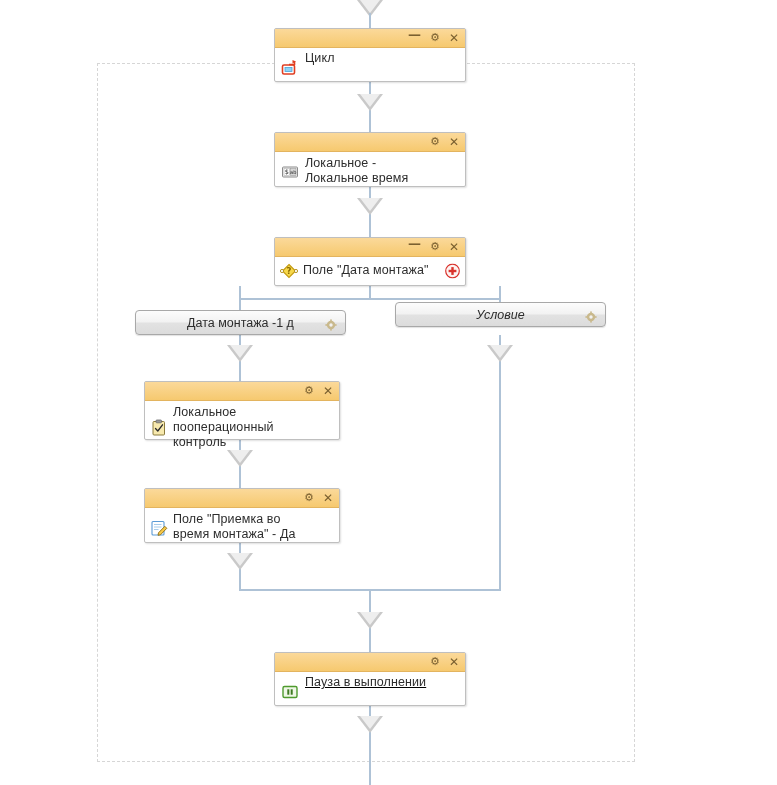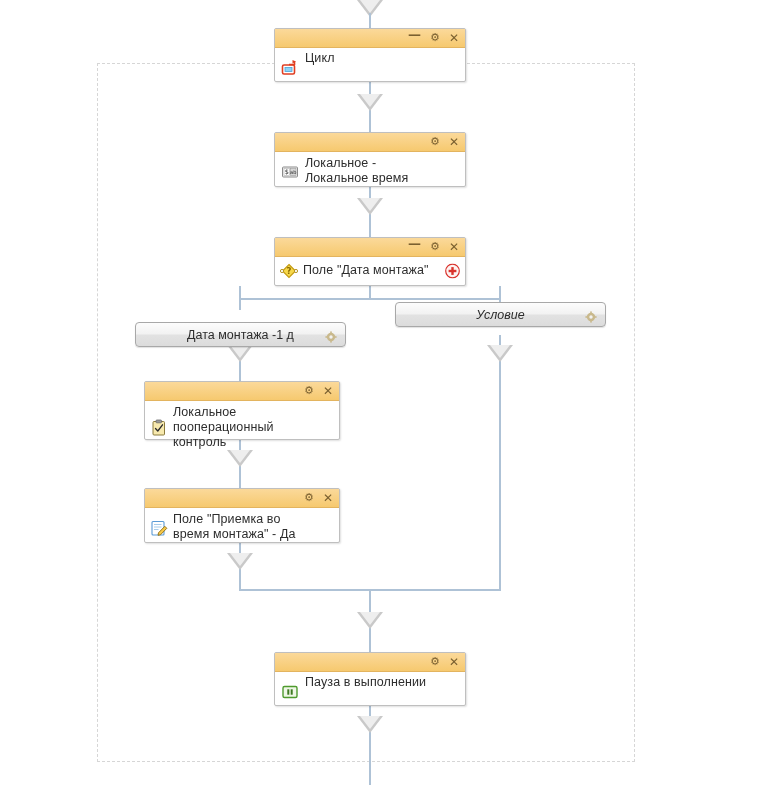--- a/index.html
+++ b/index.html
@@ -248,21 +248,21 @@
       <span class="plus-btn">
         <svg width="15" height="15" viewBox="0 0 15 15">
           <circle cx="7.5" cy="7.5" r="6.8" fill="#fdf3f2" stroke="#d9322c" stroke-width="1.2"></circle>
           <rect x="3.6" y="6.3" width="7.8" height="2.4" fill="#d9322c"></rect>
           <rect x="6.3" y="3.6" width="2.4" height="7.8" fill="#d9322c"></rect>
         </svg>
       </span>
     </div>
   </div>
 
-  <div class="branch-btn" style="left:135px; top:322px; width:211px;">
+  <div class="branch-btn" style="left:135px; top:310px; width:211px;">
     <span class="branch-label">Дата монтажа -1 д</span>
     <span class="branch-gear">
       <svg width="12" height="12" viewBox="0 0 12 12">
         <circle cx="6" cy="6" r="4.2" fill="#c9b98d"></circle>
         <circle cx="6" cy="6" r="1.7" fill="#f2f2f2"></circle>
         <g fill="#c9b98d">
           <rect x="5.2" y="0.4" width="1.6" height="2.4"></rect>
           <rect x="5.2" y="9.2" width="1.6" height="2.4"></rect>
           <rect x="0.4" y="5.2" width="2.4" height="1.6"></rect>
           <rect x="9.2" y="5.2" width="2.4" height="1.6"></rect>
@@ -323,21 +323,21 @@
       </span>
       <span class="node-title">Поле "Приемка во время монтажа" - Да</span>
     </div>
   </div>
 
   <div class="node" style="left:274px; top:652px; width:192px; height:54px;">
     <div class="node-header">
       <span class="hdr-btn gear">⚙</span>
       <span class="hdr-btn close">✕</span>
     </div>
-    <div class="node-body" style="align-items:flex-start; padding-top:3px;">
+    <div class="node-body" style="align-items:flex-start; padding-top:3px;text-decoration:underline;">
       <span class="node-icon icon-bottom">
         <svg width="18" height="18" viewBox="0 0 18 18">
           <rect x="2" y="3.5" width="14" height="11" rx="1.5" fill="#eef7e6" stroke="#4f9b2e" stroke-width="1.4"></rect>
           <rect x="6.3" y="6.3" width="2" height="5.4" fill="#3f7a22"></rect>
           <rect x="9.7" y="6.3" width="2" height="5.4" fill="#3f7a22"></rect>
         </svg>
       </span>
       <span class="node-title">Пауза в выполнении</span>
     </div>
   </div>

